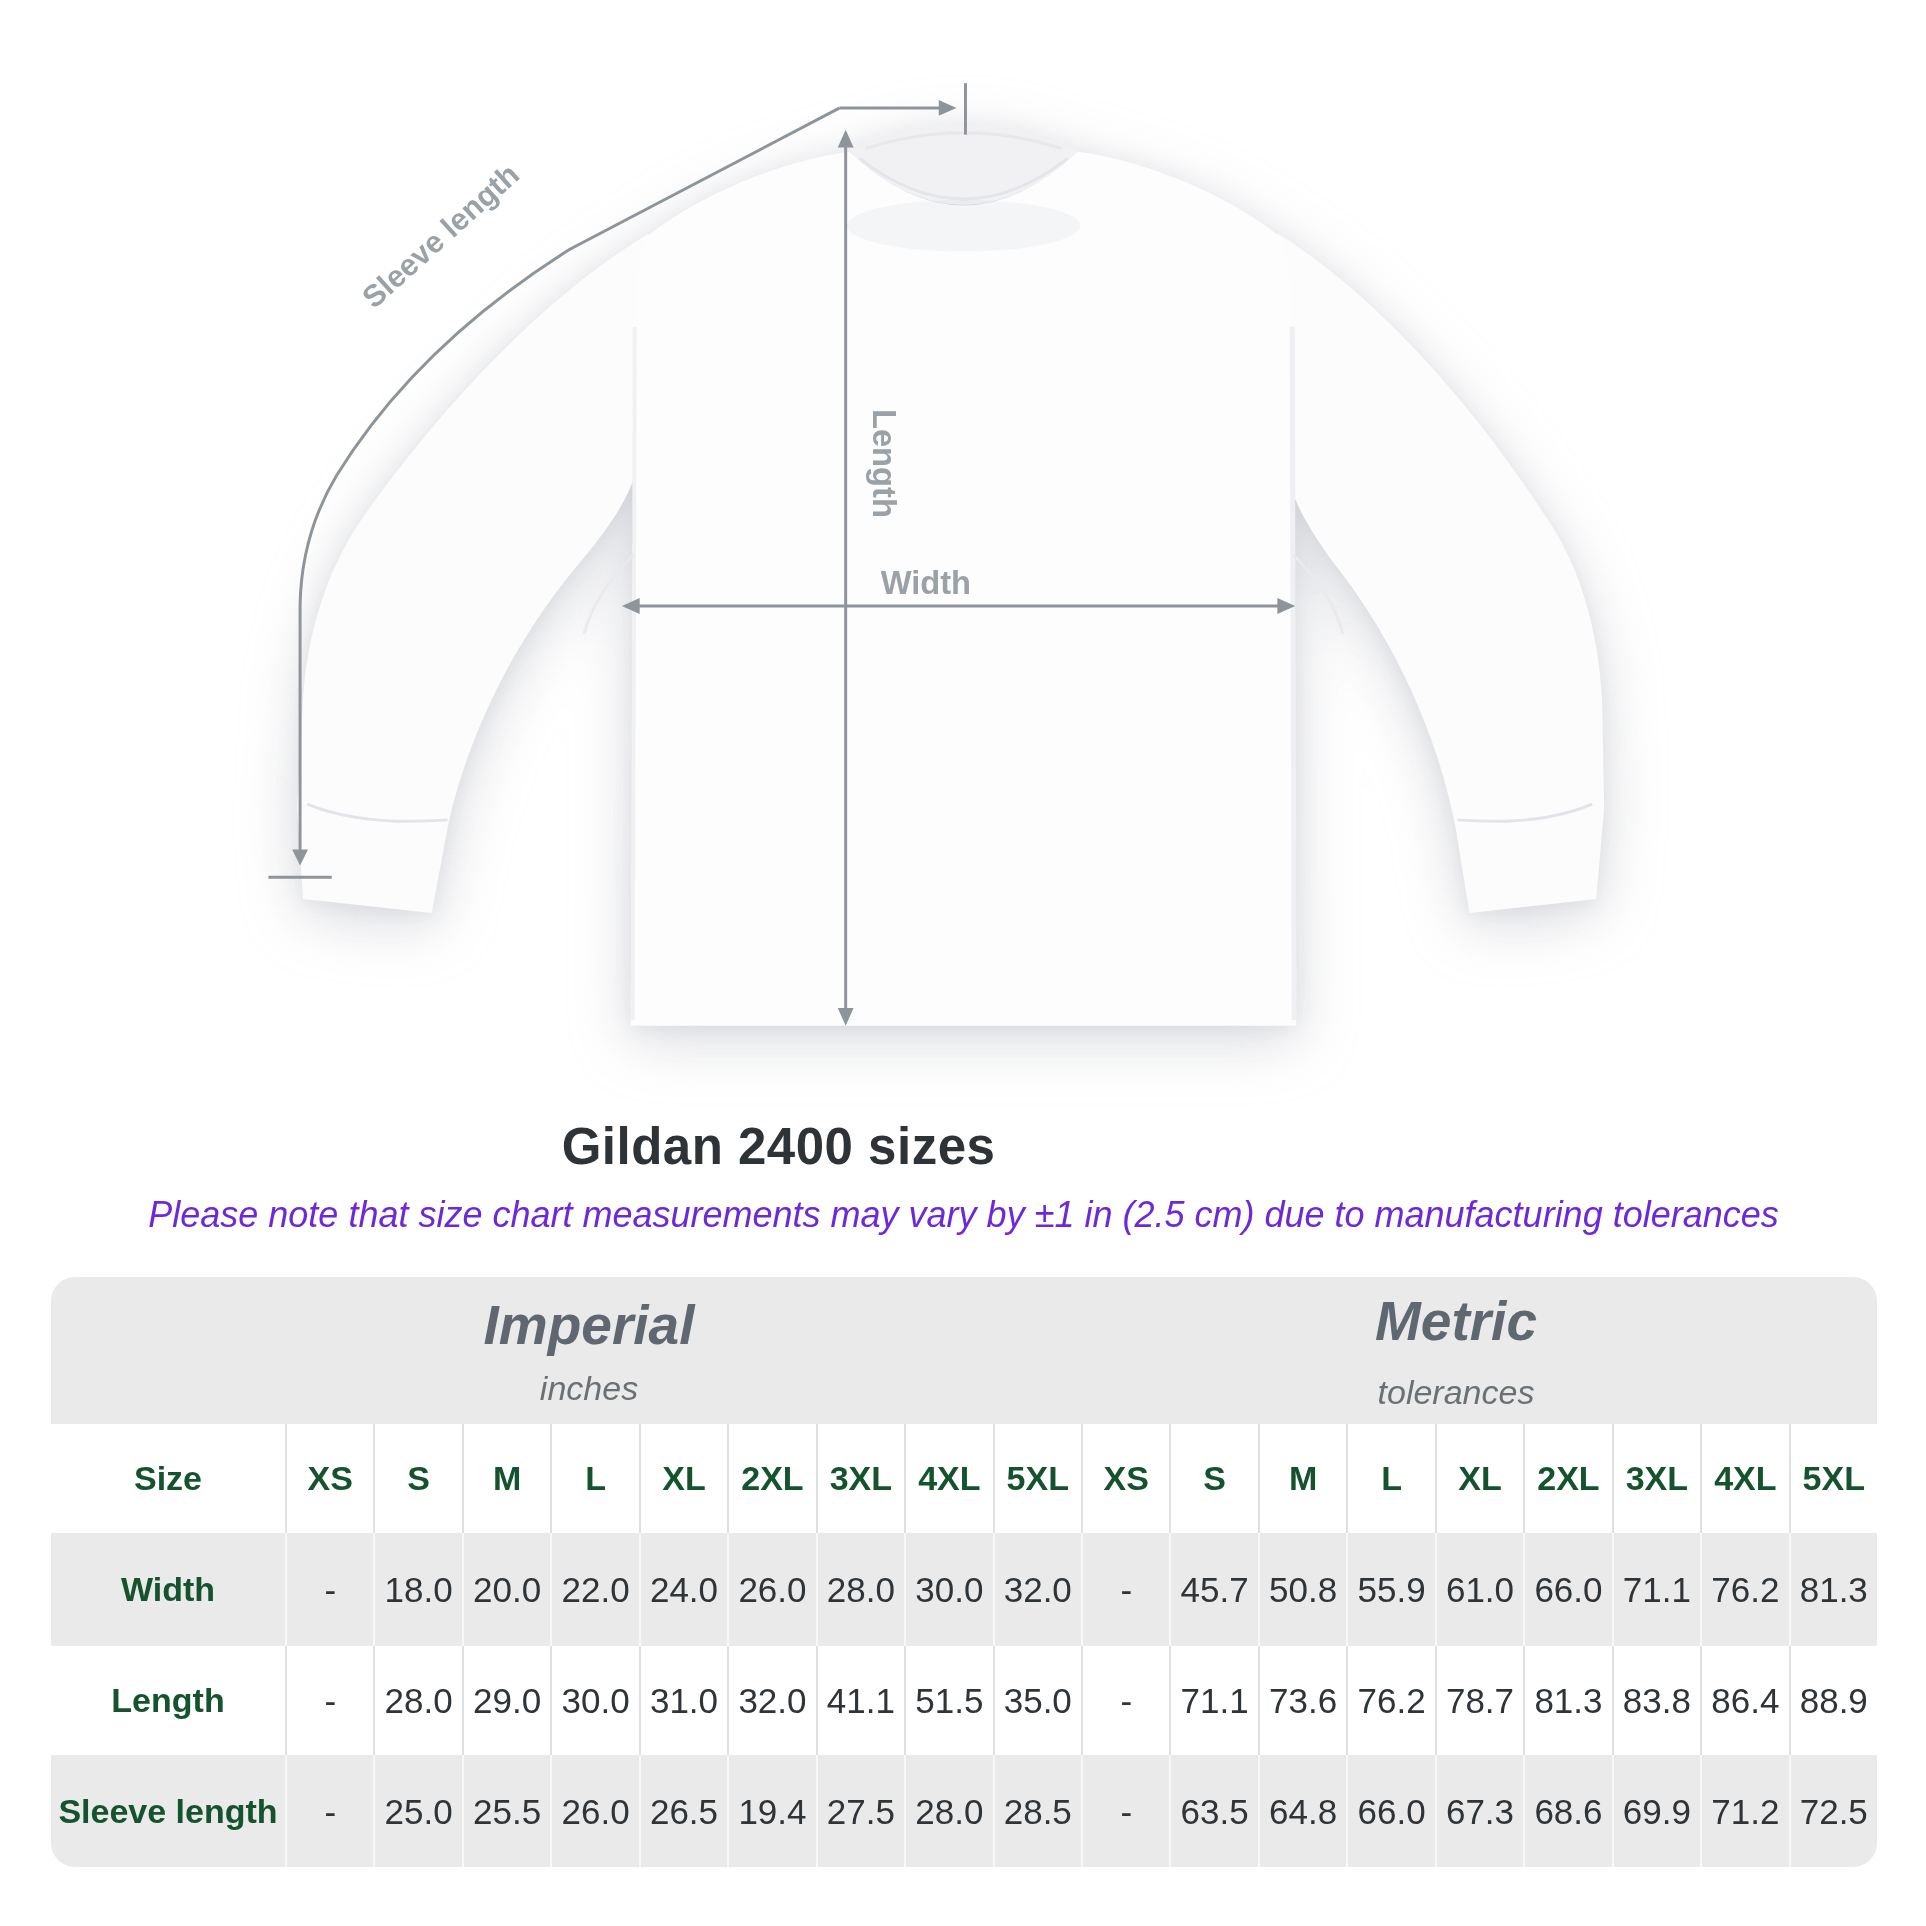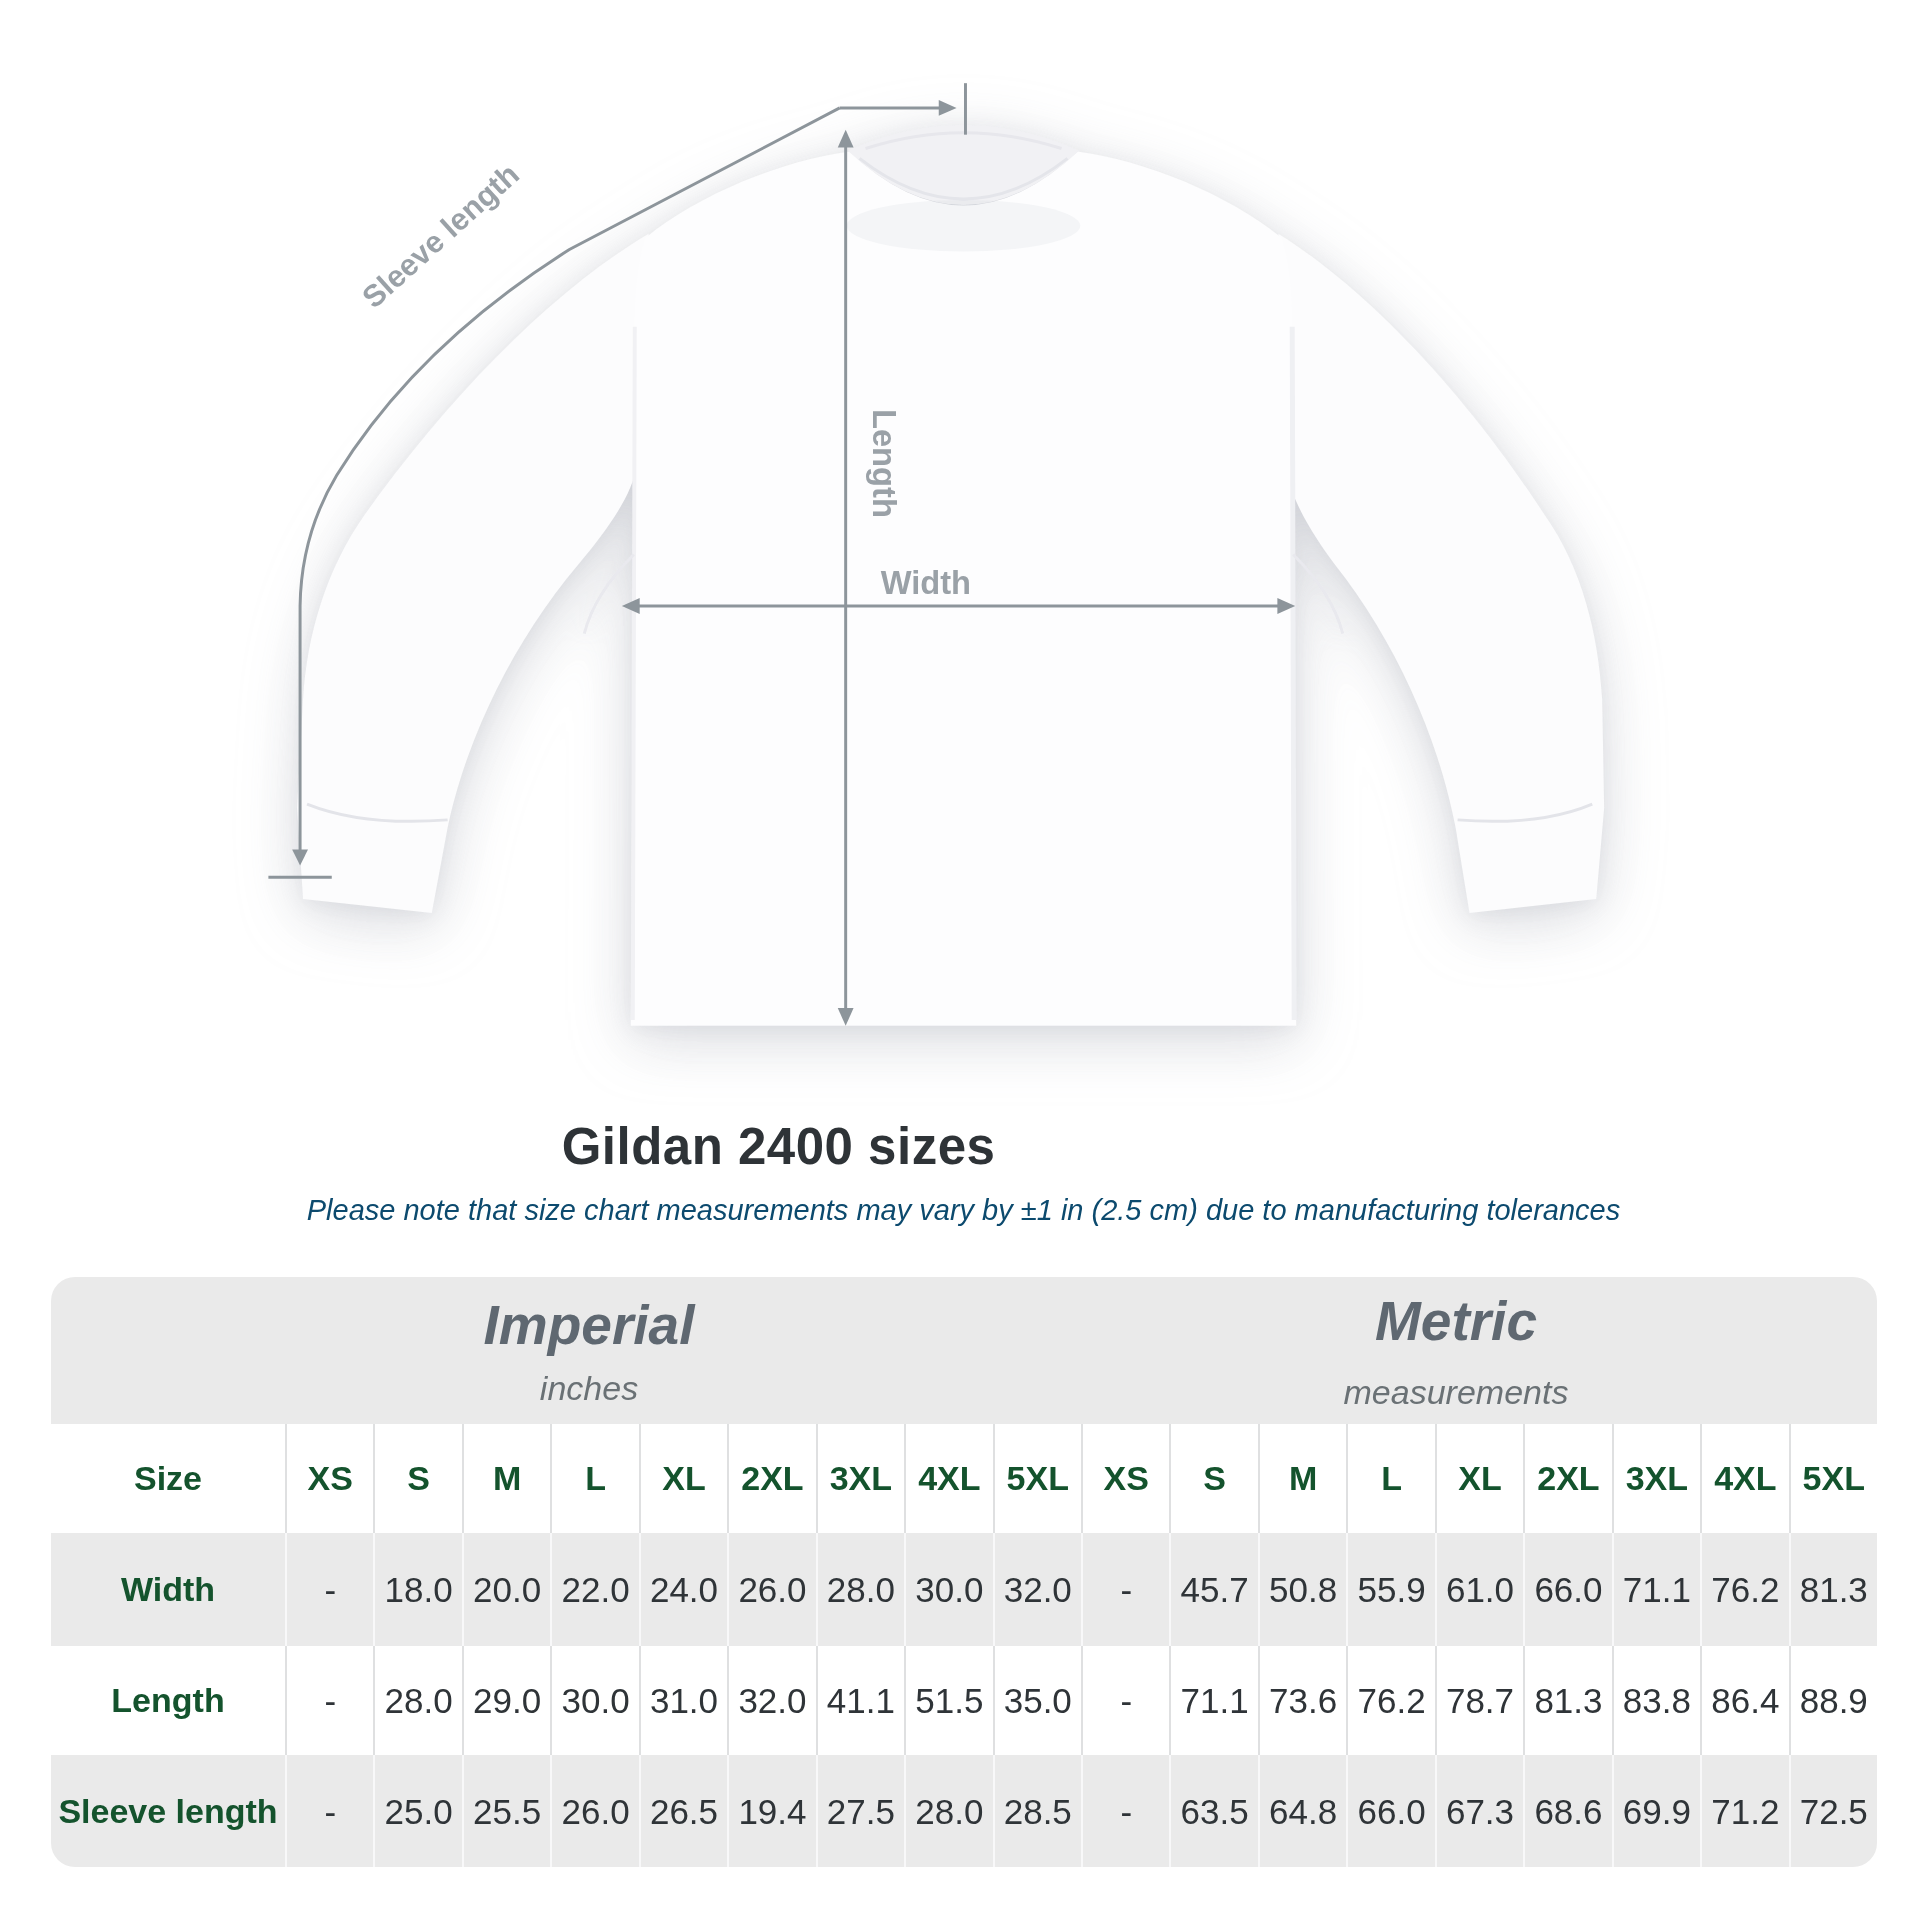--- a/index.html
+++ b/index.html
@@ -13,21 +13,21 @@
   .measure{stroke:#8d959b;stroke-width:3;fill:none;}
   .mfill{fill:#8d959b;stroke:none;}
   .dlabel{fill:#9aa1a7;font-weight:bold;font-family:"Liberation Sans",sans-serif;}
   
   .page-title{
     position:absolute;left:0;top:1117px;width:1557px;text-align:center;
     font-size:51px;font-weight:bold;color:#2e3337;letter-spacing:0.5px;
   }
   .page-subtitle{
     position:absolute;left:0;top:1194px;width:1927px;text-align:center;
-    font-size:29px;font-style:italic;color:#0c4a6e;
+    font-size:36px;font-style:italic;color:#6d28d9;
   }
   
   .size-table{
     position:absolute;left:51px;top:1277px;width:1826px;height:590px;
     display:grid;grid-template-columns:234px repeat(18,1fr);
     grid-template-rows:147px 109px 113px 109px 113px;
     border-radius:24px;overflow:hidden;background:#ffffff;
   }
   .cell{display:flex;align-items:center;justify-content:center;}
   .band{background:#eaeaea;flex-direction:column;gap:12px;}
@@ -95,21 +95,21 @@
   <div class="page-title">Gildan 2400 sizes</div>
   <div class="page-subtitle">Please note that size chart measurements may vary by ±1 in (2.5 cm) due to manufacturing tolerances</div>
 
   <div class="size-table" id="grid">
     <div class="cell band band-imperial">
       <div class="bname">Imperial</div>
       <div class="bunit">inches</div>
     </div>
     <div class="cell band band-metric">
       <div class="bname">Metric</div>
-      <div class="bunit">measurements</div>
+      <div class="bunit">tolerances</div>
     </div>
     <div class="cell head corner">Size</div>
 
   <div class="cell head">XS</div>
       <div class="cell head">S</div>
       <div class="cell head">M</div>
       <div class="cell head">L</div>
       <div class="cell head">XL</div>
       <div class="cell head">2XL</div>
       <div class="cell head">3XL</div>

